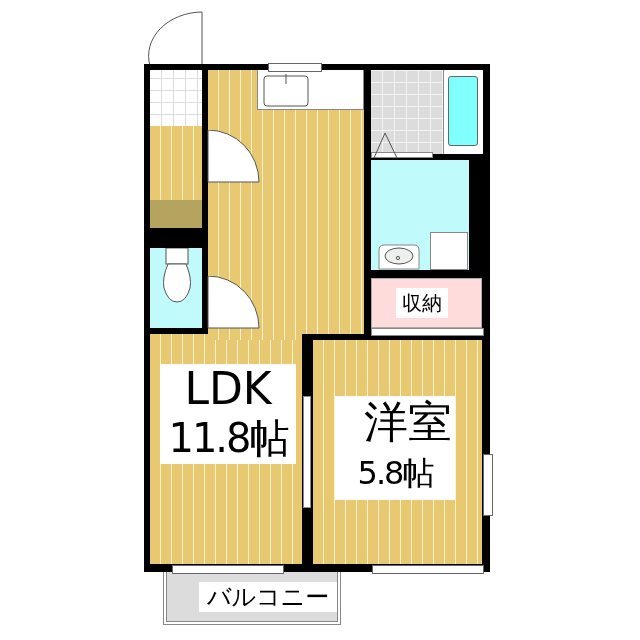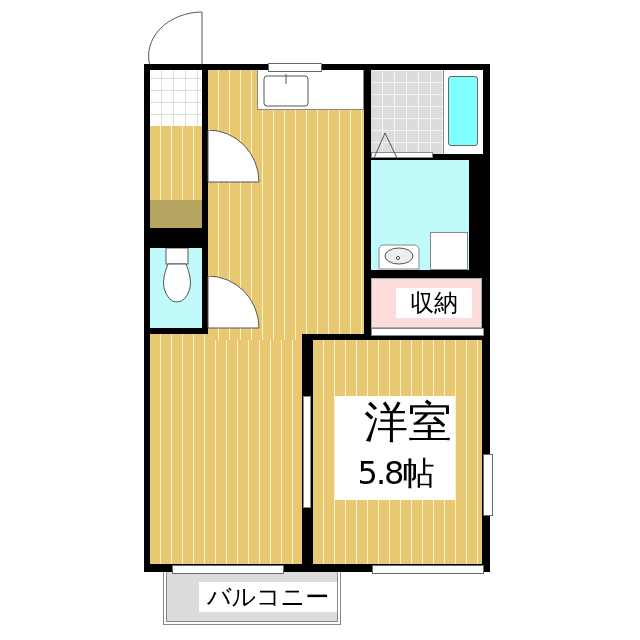--- a/index.html
+++ b/index.html
@@ -65,34 +65,38 @@
 
   <div class="abs" style="left:371px;top:160px;width:98px;height:110px;background:#c0fafa;"></div>
   <div class="abs" style="left:430px;top:232px;width:38px;height:38px;background:#fff;border:1px solid #888;"></div>
   <svg class="abs" style="left:378px;top:244px;width:42px;height:26px;" viewBox="0 0 42 26">
     <path d="M1 25 L1 6 Q1 1 6 1 L36 1 Q41 1 41 6 L41 25 Z" fill="#fff" stroke="#888"></path>
     <ellipse cx="21" cy="12" rx="14" ry="8" fill="#eee" stroke="#555"></ellipse>
     <circle cx="20" cy="14" r="1.6" fill="none" stroke="#555"></circle>
   </svg>
 
   <div class="abs" style="left:371px;top:278px;width:111px;height:50px;background:#ffdcdc;border:1px solid #aaa;"></div>
-  <div class="label" style="left:396px;top:288px;width:76px;height:30px;font-size:24px;line-height:30px;background:#fff;">収納</div>
+  <div class="label" style="left:396px;top:288px;width:52px;height:30px;font-size:20px;line-height:30px;background:#fff;">収納</div>
   <div class="win" style="left:371px;top:328px;width:111px;height:6px;border-color:#888;"></div>
 
   <div class="floor" style="left:313px;top:340px;width:169px;height:224px;"></div>
 
   <svg class="abs" style="left:203px;top:130px;width:58px;height:54px;" viewBox="0 0 58 54">
     <path d="M5 0 L5 52 L56 52 A51 52 0 0 0 5 0 Z" fill="#fff" stroke="#555"></path>
   </svg>
   <svg class="abs" style="left:203px;top:276px;width:58px;height:54px;" viewBox="0 0 58 54">
     <path d="M5 0 L5 52 L56 52 A51 52 0 0 0 5 0 Z" fill="#fff" stroke="#555"></path>
   </svg>
   <div class="abs" style="left:303px;top:396px;width:8px;height:112px;background:#fff;border:1px solid #888;"></div>
 
   <div class="win" style="left:483px;top:454px;width:8px;height:60px;"></div>
   <div class="win" style="left:172px;top:565px;width:110px;height:7px;"></div>
   <div class="win" style="left:372px;top:565px;width:110px;height:7px;"></div>
 
+  <div class="label" style="left:160px;top:364px;width:136px;height:100px;">
+    <div style="font-size:44px;line-height:50px;">LDK</div>
+    <div style="font-size:40px;line-height:48px;letter-spacing:-2px;">11.8帖</div>
+  </div>
   <div class="label" style="left:335px;top:396px;width:120px;height:104px;">
     <div style="font-size:44px;line-height:52px;padding-left:26px;">洋室</div>
     <div style="font-size:32px;line-height:50px;letter-spacing:-2px;">5.8帖</div>
   </div>
 </div>
 
 </body></html>

